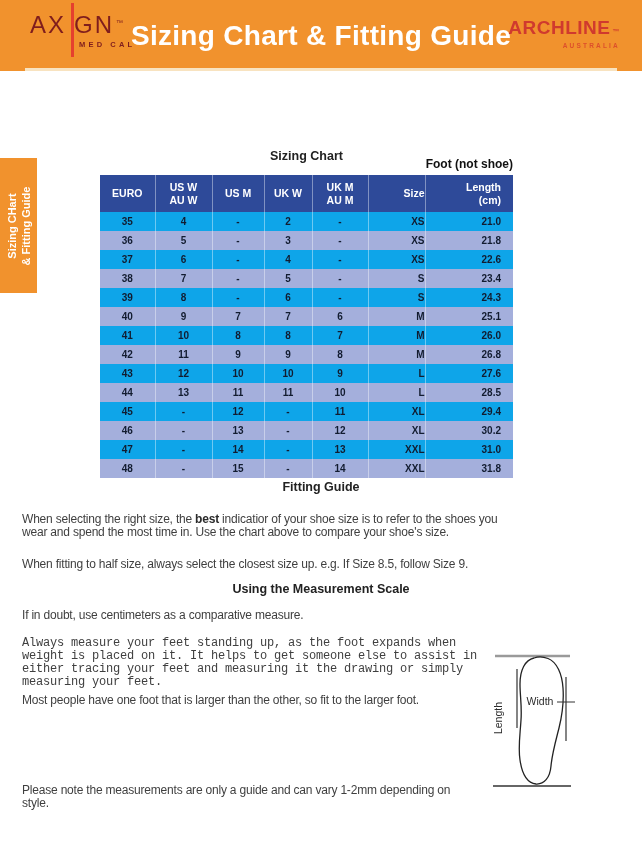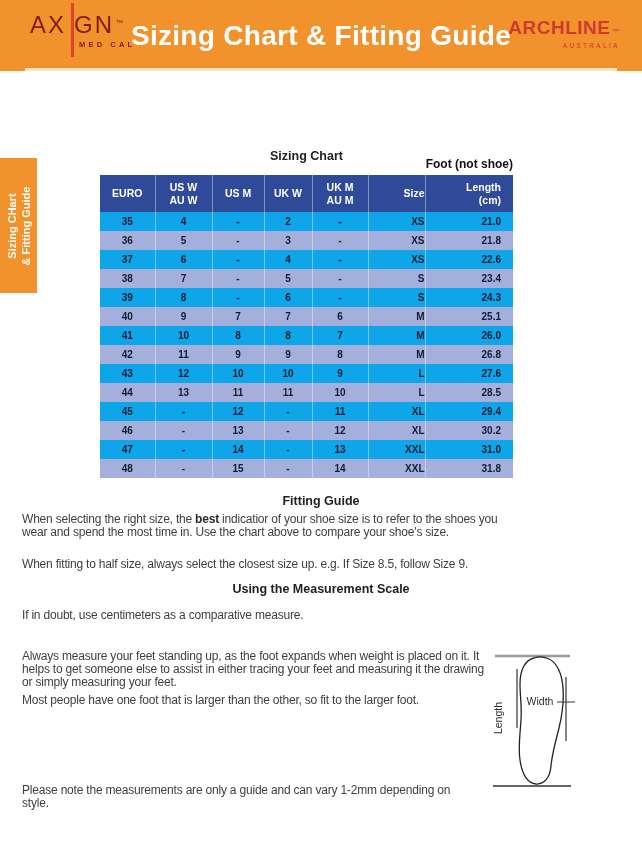--- a/index.html
+++ b/index.html
@@ -240,30 +240,30 @@
             <td class="c2">15</td>
             <td class="c3">-</td>
             <td class="c4">14</td>
             <td class="c5">XXL</td>
             <td class="c6">31.8</td>
           </tr>
         </tbody>
     </table>
   </div>
 
-  <div class="h-center" style="top:494px;">Fitting Guide</div>
+  <div class="h-center" style="top:480px;">Fitting Guide</div>
 
   <div class="para" style="top:513px; width:478px;"><span>When selecting the right size, the </span><b>best</b><span> indicatior of your shoe size is to refer to the shoes you wear and spend the most time in. Use the chart above to compare your shoe's size.</span></div>
 
   <div class="para" style="top:558px; width:478px;">When fitting to half size, always select the closest size up. e.g. If Size 8.5, follow Size 9.</div>
 
   <div class="h-center" style="top:582px;">Using the Measurement Scale</div>
 
   <div class="para" style="top:609px; width:478px;">If in doubt, use centimeters as a comparative measure.</div>
-  <div class="para" style="top:650px; width:462px;">Always measure your feet standing up, as the foot expands when weight is placed on it. It helps to get someone else to assist in either tracing your feet and measuring it the drawing or simply measuring your feet.</div>
+  <div class="para" style="top:637px; width:462px;font-family:Liberation Mono, monospace;">Always measure your feet standing up, as the foot expands when weight is placed on it. It helps to get someone else to assist in either tracing your feet and measuring it the drawing or simply measuring your feet.</div>
   <div class="para" style="top:694px; width:478px;">Most people have one foot that is larger than the other, so fit to the larger foot.</div>
   <div class="para" style="top:784px; width:442px;">Please note the measurements are only a guide and can vary 1-2mm depending on style.</div>
 
   <svg class="foot-diagram" width="155" height="152" viewBox="0 0 155 152">
     <line x1="8" y1="12" x2="83" y2="12" stroke="#9a9a9a" stroke-width="2.5"></line>
     <line x1="6" y1="142" x2="84" y2="142" stroke="#333" stroke-width="1.4"></line>
     <path d="M 47 14 C 38 16, 33 26, 33 40 C 33 52, 35 62, 34 76 C 33 92, 31 104, 33 116 C 35 130, 40 139, 49 140 C 57 140.5, 63 134, 64 122 C 65 110, 69 96, 72 84 C 75 72, 77 58, 76 44 C 75 30, 70 18, 61 14.5 C 56 12.5, 51 12.5, 47 14 Z" fill="none" stroke="#222" stroke-width="1.3"></path>
     <line x1="30" y1="25" x2="30" y2="84" stroke="#333" stroke-width="1.2"></line>
     <line x1="79" y1="33" x2="79" y2="97" stroke="#333" stroke-width="1.2"></line>
     <line x1="70" y1="58" x2="88" y2="58" stroke="#333" stroke-width="1"></line>

